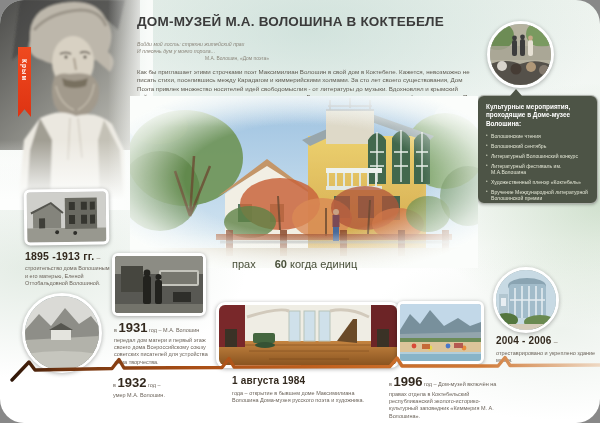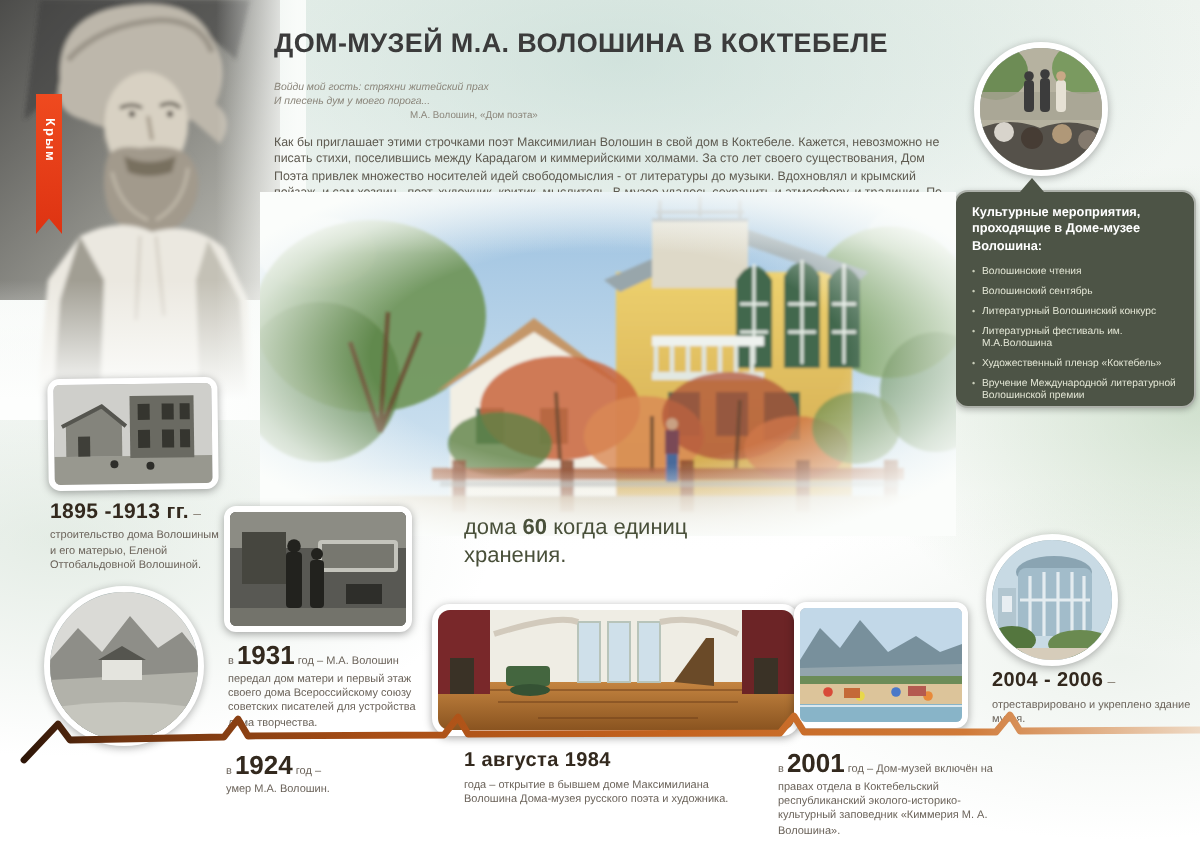--- a/index.html
+++ b/index.html
@@ -6,20 +6,21 @@
   html,body { background:#888; }
   .page {
     position:relative; width:600px; height:423px; overflow:hidden;
     font-family:"Liberation Sans", sans-serif;
     background:
       radial-gradient(ellipse 420px 190px at 310px 30px, rgba(185,212,205,.55), transparent 70%),
       radial-gradient(ellipse 240px 170px at 600px 205px, rgba(168,198,163,.5), transparent 72%),
       radial-gradient(ellipse 300px 150px at 30px 270px, rgba(196,214,198,.45), transparent 72%),
       radial-gradient(ellipse 260px 120px at 560px 330px, rgba(205,220,205,.35), transparent 75%),
       linear-gradient(#edf3ee, #ffffff 65%);
+    border-radius: 24px;
   }
   .abs { position:absolute; }
 
   
   .portrait { left:0; top:0; width:140px; height:205px; }
   .portrait svg { display:block; }
   .fade-b { left:0; top:140px; width:145px; height:70px; background:linear-gradient(rgba(255,255,255,0), #fdfefd 85%); pointer-events:none; }
   .fade-r { left:108px; top:0; width:45px; height:210px; background:linear-gradient(90deg, rgba(255,255,255,0), rgba(250,252,250,.95) 90%); pointer-events:none; }
 
   
@@ -85,21 +86,21 @@
   .yr { font-size:13px; font-weight:bold; color:#33291e; }
   .pre, .suf { font-size:5.5px; color:#6b635a; }
   .t1903 { left:25px;  top:249px; width:88px; }
   .t1931 { left:114px; top:319px; width:102px; }
   .t1932 { left:113px; top:374px; width:96px; }
   .t1984 { left:232px; top:374px; width:150px; }
   .t2001 { left:389px; top:373px; width:113px; }
   .t2004 { left:496px; top:334px; width:103px; }
 
   .expo { left:232px; top:257px; width:140px; font-size:11px; line-height:1.3; color:#49503a; }
-  .expo b { font-weight:bold; }
+  .expo b { font-weight:bold;margin-left:16px; }
   .expo .line { display:block; }
 </style>
 </head>
 <body>
 
 <div class="page">
 
   <div class="abs portrait">
     <svg width="140" height="205" viewBox="0 0 140 205">
       <defs>
@@ -316,27 +317,26 @@
       <rect x="0" y="48" width="88" height="9" fill="#73736b"></rect>
       <rect x="58" y="36" width="18" height="10" fill="#2e2e2a"></rect>
     </svg>
   </div>
 
   <p class="abs tb t1931">
     <span class="pre">в </span><span class="yr">1931</span><span class="suf"> год – </span><span>М.А. Волошин передал дом матери и первый этаж своего дома Всероссийскому союзу советских писателей для устройства дома творчества.</span>
   </p>
 
   <p class="abs tb t1932">
-    <span class="pre">в </span><span class="yr">1924</span><span class="suf"> год – </span><br>
+    <span class="pre">в </span><span class="yr">1932</span><span class="suf"> год – </span><br>
     <span>умер М.А. Волошин.</span>
   </p>
 
   <div class="abs expo">
-    <span class="line"><span>дома </span><b>60</b><span> когда единиц</span></span>
-    <span class="line">хранения.</span>
+    <span class="line"><span>прах </span><b>60</b><span> когда единиц</span></span>
   </div>
 
   <div class="abs photo ph-panorama">
     <svg width="178" height="60" viewBox="0 0 178 60">
       <defs>
         <linearGradient id="floor" x1="0" y1="0" x2="0" y2="1">
           <stop offset="0" stop-color="#c48440"></stop>
             <stop offset="1" stop-color="#8a5420"></stop>
         </linearGradient>
       </defs>
@@ -378,21 +378,21 @@
           <circle cx="64" cy="44" r="2.4" fill="#e88a3a"></circle>
         <rect x="22" y="40" width="8" height="5" fill="#c46a38"></rect>
         <rect x="54" y="39" width="9" height="5" fill="#b45a50"></rect>
       </g>
       <rect x="0" y="48" width="81" height="9" fill="#88b4c8"></rect>
       <path d="M0,49 L81,49" stroke="#fff" stroke-width="1" opacity=".7"></path>
     </svg>
   </div>
 
   <p class="abs tb t2001">
-    <span class="pre">в </span><span class="yr">2001</span><span class="suf"> год – </span><span>Дом-музей включён на правах отдела в Коктебельский республиканский эколого-историко-культурный заповедник «Киммерия М. А. Волошина».</span>
+    <span class="pre">в </span><span class="yr">1996</span><span class="suf"> год – </span><span>Дом-музей включён на правах отдела в Коктебельский республиканский эколого-историко-культурный заповедник «Киммерия М. А. Волошина».</span>
   </p>
 
   <div class="abs circle-photo circ-museum">
     <svg width="60" height="60" viewBox="0 0 60 60">
       <rect width="60" height="60" fill="#c8dae4"></rect>
       <ellipse cx="31" cy="16" rx="19" ry="8" fill="#8aa4b2"></ellipse>
       <rect x="13" y="14" width="37" height="34" rx="4" fill="#a2bcca"></rect>
       <g stroke="#e4ecf0" stroke-width="1.6">
         <path d="M19,18 L19,46 M26,16 L26,48 M33,16 L33,48 M40,16 L40,48 M46,18 L46,46"></path>
         <path d="M14,30 L49,30"></path>

